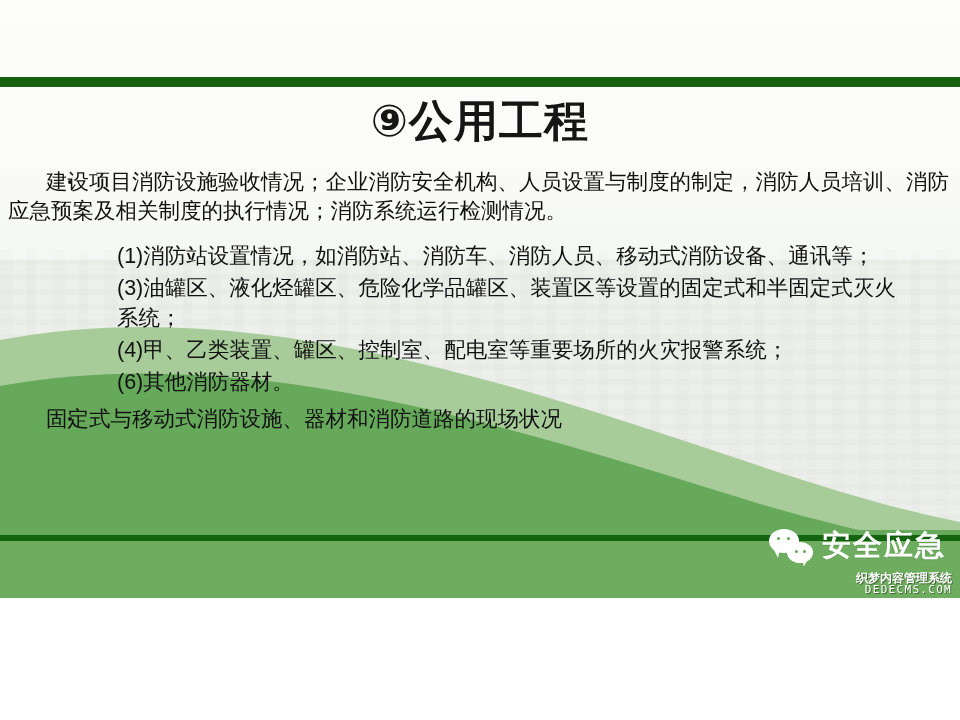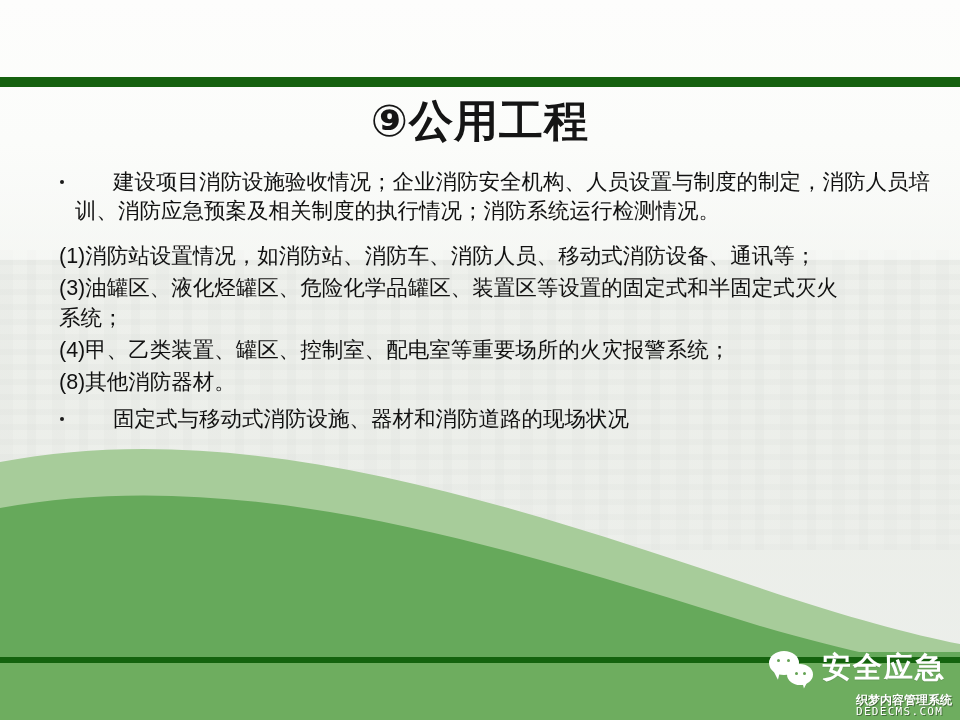--- a/index.html
+++ b/index.html
@@ -4,21 +4,21 @@
 <style>
   * { margin:0; padding:0; box-sizing:border-box; }
   html,body{
     width:960px; height:720px; overflow:hidden;
     font-family:"Liberation Sans","DejaVu Sans",sans-serif;
     background:#ffffff;
   }
 
   #slide{
     position:relative;
-    width:960px; height:720px;
+    width:960px; height:598px;
     background:#fbfcfa;
     overflow:hidden;
   }
 
   
   .bg-photo{
     position:absolute; left:0; top:0; width:960px; height:720px;
     background:
       
       linear-gradient(to bottom, rgba(252,253,251,.96) 0%, rgba(250,251,249,.80) 12%, rgba(248,249,246,.74) 30%, rgba(247,248,245,.76) 60%, rgba(247,248,246,.82) 100%),
@@ -66,35 +66,35 @@
 
   
   .body{
     position:absolute; left:0; top:168px; width:960px;
     color:#111111;
     font-family:"Liberation Sans","DejaVu Sans",sans-serif;
   }
 
   .bullet-row{
     position:relative;
-    padding-left:75px;
     font-size:21.5px;
     line-height:29px;
     margin-bottom:2px;
+    margin-left:8px;
   }
   .bullet-row .dot{
     position:absolute; left:60px; top:12px;
     width:4px; height:4px; border-radius:50%;
     background:#1a1a1a;
   }
   .bullet-row .txt{ display:block; text-indent:38px; }
 
   .num-row{
     position:relative;
-    margin-left:59px;
+    margin-left:117px;
     width:790px;
     font-size:21.5px;
     line-height:30px;
     padding-bottom:2px;
   }
   .num-row .txt{ display:block; }
 
   .sp-a{ height:7px; }
   .sp-b{ height:6px; }
 
@@ -128,21 +128,21 @@
   .wx-label{
     font-family:"DejaVu Sans","Liberation Sans",sans-serif;
     font-size:29px; font-weight:700; color:#ffffff;
     letter-spacing:2px;
     text-shadow:0 1px 0 rgba(0,0,0,.10);
   }
 
   
   .wm{
     position:absolute; right:8px; bottom:2px;
-    text-align:left; line-height:1.05;
+    text-align:right; line-height:1.05;
   }
   .wm .cn{
     font-family:"DejaVu Sans","Liberation Sans",sans-serif;
     font-size:12px; font-weight:700; color:#ffffff;
     letter-spacing:0px;
     text-shadow:1px 1px 0 rgba(60,90,50,.85);
   }
   .wm .en{
     font-family:"DejaVu Sans Mono","Liberation Mono",monospace;
     font-size:11px; font-weight:400; color:#ffffff;
@@ -196,21 +196,21 @@
     <div class="num-row">
       <span class="txt">(3)油罐区、液化烃罐区、危险化学品罐区、装置区等设置的固定式和半固定式灭火系统；</span>
     </div>
 
     <div class="num-row">
       <span class="txt">(4)甲、乙类装置、罐区、控制室、配电室等重要场所的火灾报警系统；</span>
     </div>
 
 
     <div class="num-row">
-      <span class="txt">(8)其他消防器材。</span>
+      <span class="txt">(6)其他消防器材。</span>
     </div>
 
     <div class="sp-b"></div>
 
     <div class="bullet-row">
       <span class="dot"></span>
       <span class="txt">固定式与移动式消防设施、器材和消防道路的现场状况</span>
     </div>
 
   </div>

